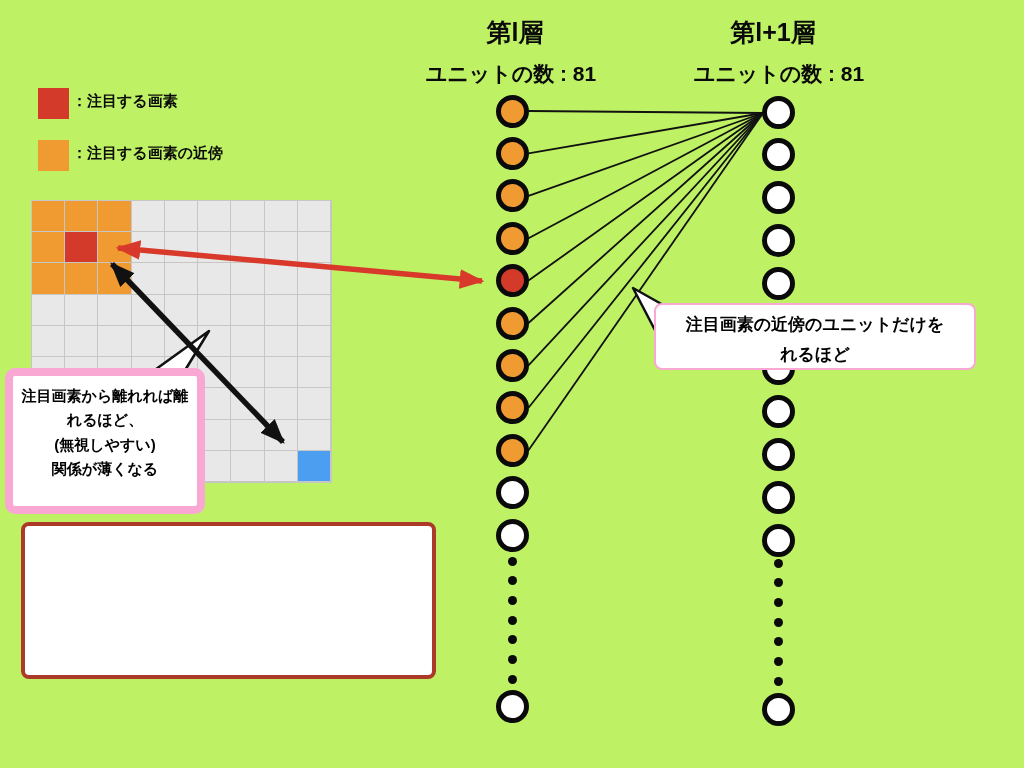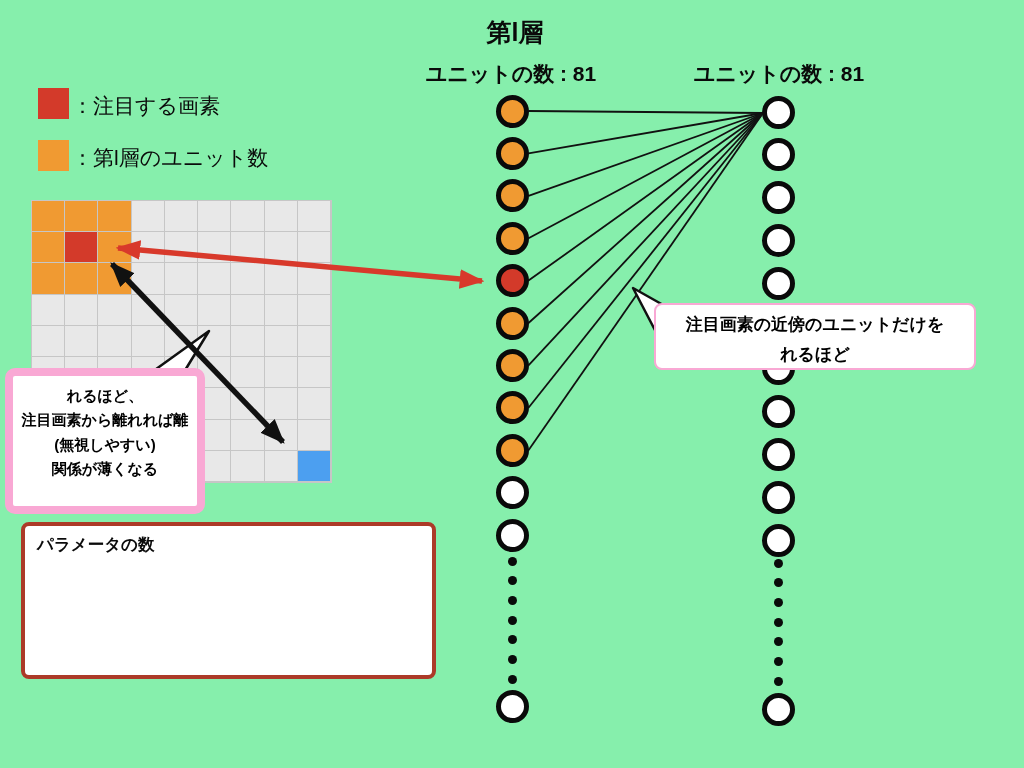--- a/index.html
+++ b/index.html
@@ -1,22 +1,22 @@
 <!DOCTYPE html>
 <html><head>
 <meta charset="utf-8">
 <style>
   html,body{margin:0;padding:0;background:#fff;}
-  .canvas{position:relative;width:1024px;height:768px;background:#86efac;overflow:hidden;
+  .canvas{position:relative;width:1024px;height:768px;background:#bef264;overflow:hidden;
           font-family:"Liberation Sans","DejaVu Sans",sans-serif;color:#0a0a0a;}
   .hdr{position:absolute;font-weight:bold;text-align:center;white-space:nowrap;}
   .hdr.title{font-size:25px;}
   .hdr.units{font-size:21px;}
   .legend-swatch{position:absolute;width:31px;height:31px;}
-  .legend-label{position:absolute;font-size:21px;font-weight:normal;white-space:nowrap;}
+  .legend-label{position:absolute;font-size:15px;font-weight:bold;white-space:nowrap;}
   #pixel-grid{position:absolute;left:31px;top:200px;width:299px;height:281px;
               border:1px solid #c6c6c6;box-sizing:content-box;}
   .cell{position:absolute;box-sizing:border-box;border-right:1px solid #c6c6c6;border-bottom:1px solid #c6c6c6;}
   #overlay{position:absolute;left:0;top:0;pointer-events:none;}
   #units-layer{position:absolute;left:0;top:0;width:1024px;height:768px;pointer-events:none;}
   .unit{position:absolute;width:23px;height:23px;border:5px solid #0a0a0a;border-radius:50%;background:#fff;}
   .dot{position:absolute;width:9px;height:9px;border-radius:50%;background:#0a0a0a;}
   .bubble{position:absolute;background:#fff;border:8px solid #f9a8d4;border-radius:10px;
           text-align:center;font-weight:bold;color:#000;}
   #speech-bubble{left:5px;top:368px;width:184px;height:122px;font-size:15px;line-height:1.62;padding-top:8px;}
@@ -28,26 +28,27 @@
   .param-line{font-size:16.5px;font-weight:bold;line-height:1.5;white-space:nowrap;}
   .bubble .line{white-space:nowrap;}
 </style>
 </head>
 <body>
 
 <div class="canvas">
 
   <div class="hdr title" style="left:410px;top:16px;width:210px;">第l層</div>
   <div class="hdr units" style="left:406px;top:60px;width:210px;">ユニットの数 : 81</div>
+  <div class="hdr title" style="left:668px;top:16px;width:210px;">第l+1層</div>
   <div class="hdr units" style="left:674px;top:60px;width:210px;">ユニットの数 : 81</div>
 
   <div class="legend-swatch" id="legend-focus-swatch" style="left: 38px; top: 88px; background: rgb(211, 58, 42);"></div>
   <div class="legend-label" style="left:72px;top:92px;">：注目する画素</div>
   <div class="legend-swatch" id="legend-neighbor-swatch" style="left: 38px; top: 140px; background: rgb(240, 154, 50);"></div>
-  <div class="legend-label" style="left:72px;top:144px;">：第l層のユニット数</div>
+  <div class="legend-label" style="left:72px;top:144px;">：注目する画素の近傍</div>
 
   <div id="pixel-grid">
       <div class="cell" style="left: 0%; top: 0%; width: 11.1111%; height: 11.1111%; background: rgb(240, 154, 50);"></div>
       <div class="cell" style="left: 11.1111%; top: 0%; width: 11.1111%; height: 11.1111%; background: rgb(240, 154, 50);"></div>
       <div class="cell" style="left: 22.2222%; top: 0%; width: 11.1111%; height: 11.1111%; background: rgb(240, 154, 50);"></div>
       <div class="cell" style="left: 33.3333%; top: 0%; width: 11.1111%; height: 11.1111%; background: rgb(232, 232, 232);"></div>
       <div class="cell" style="left: 44.4444%; top: 0%; width: 11.1111%; height: 11.1111%; background: rgb(232, 232, 232);"></div>
       <div class="cell" style="left: 55.5556%; top: 0%; width: 11.1111%; height: 11.1111%; background: rgb(232, 232, 232);"></div>
       <div class="cell" style="left: 66.6667%; top: 0%; width: 11.1111%; height: 11.1111%; background: rgb(232, 232, 232);"></div>
       <div class="cell" style="left: 77.7778%; top: 0%; width: 11.1111%; height: 11.1111%; background: rgb(232, 232, 232);"></div>
@@ -187,30 +188,29 @@
       <div class="dot" style="left: 773.5px; top: 558.5px;"></div>
       <div class="dot" style="left: 773.5px; top: 578.17px;"></div>
       <div class="dot" style="left: 773.5px; top: 597.84px;"></div>
       <div class="dot" style="left: 773.5px; top: 617.51px;"></div>
       <div class="dot" style="left: 773.5px; top: 637.18px;"></div>
       <div class="dot" style="left: 773.5px; top: 656.85px;"></div>
       <div class="dot" style="left: 773.5px; top: 676.52px;"></div>
     </div>
 
   <div class="bubble" id="speech-bubble">
+      <div class="line">注目画素から離れれば離</div>
       <div class="line">れるほど、</div>
-      <div class="line">注目画素から離れれば離</div>
       <div class="line">(無視しやすい)</div>
       <div class="line">関係が薄くなる</div>
     </div>
 
   <div class="bubble" id="callout">
       <div class="line">注目画素の近傍のユニットだけを</div>
       <div class="line">れるほど</div>
     </div>
 
   <div id="param-box" style="border-color: rgb(172, 58, 40);">
     <div>
-        <div class="param-line">パラメータの数</div>
       </div>
   </div>
 
 </div>
 
 </body></html>

